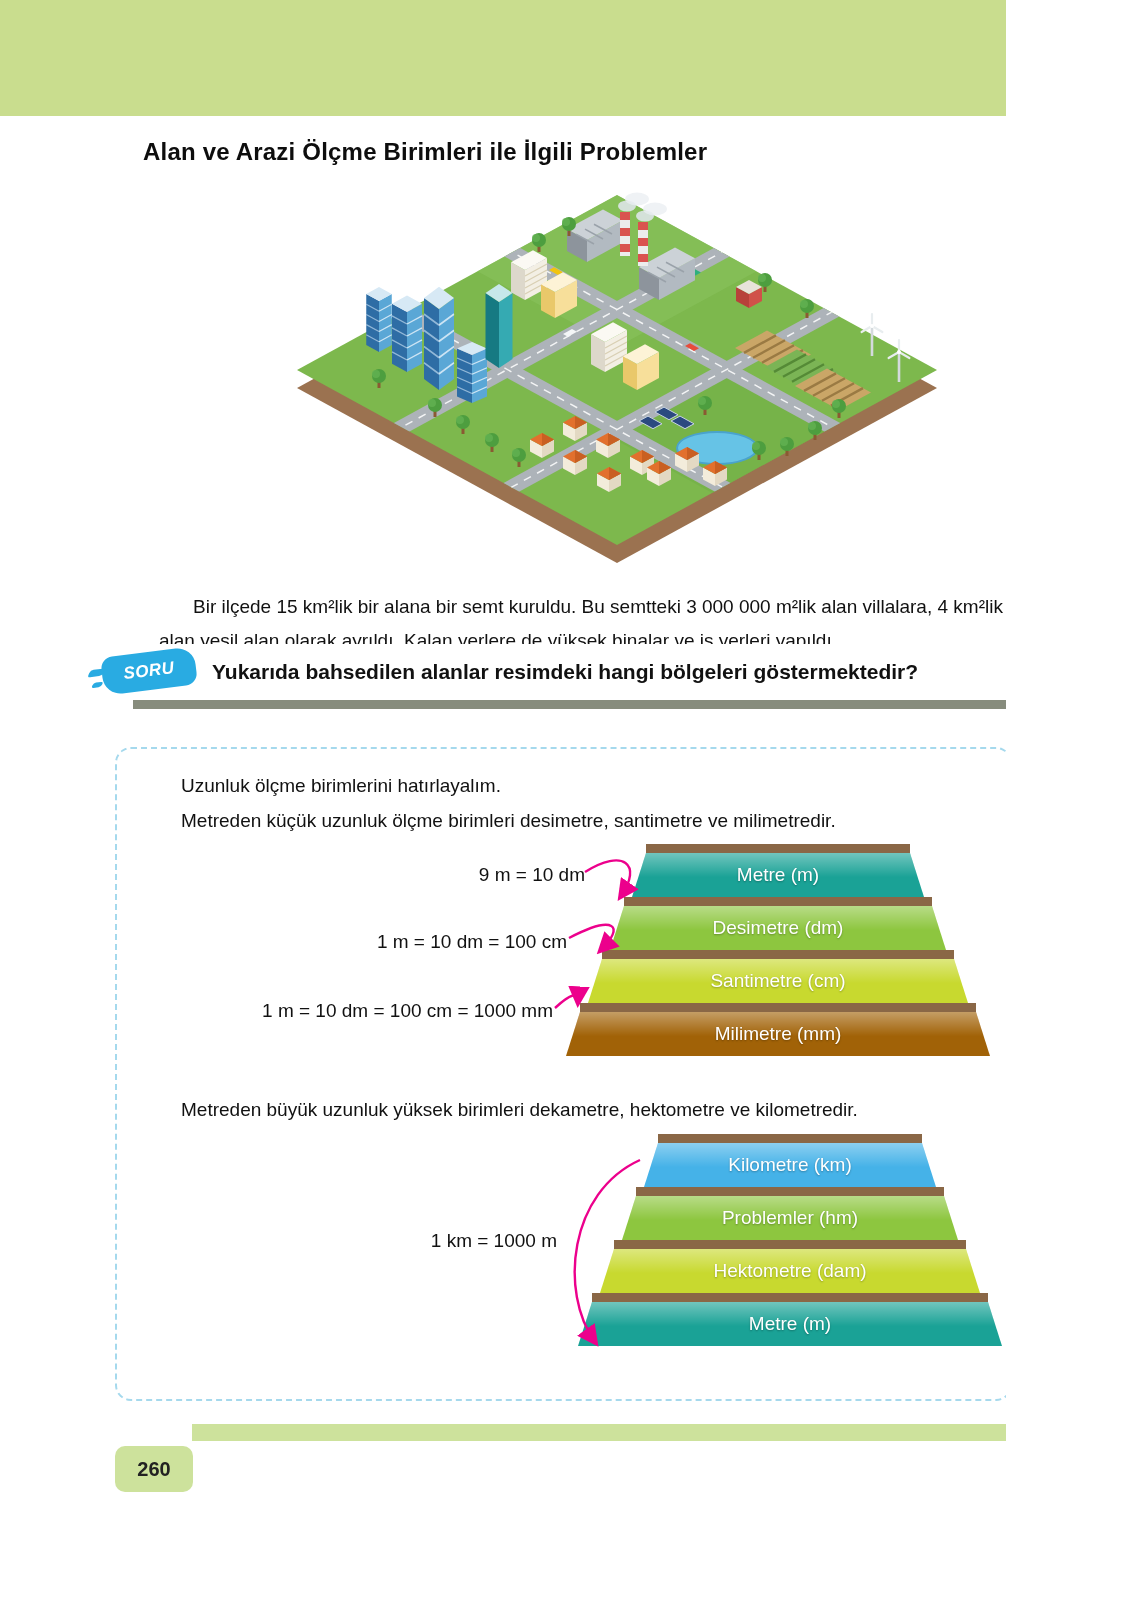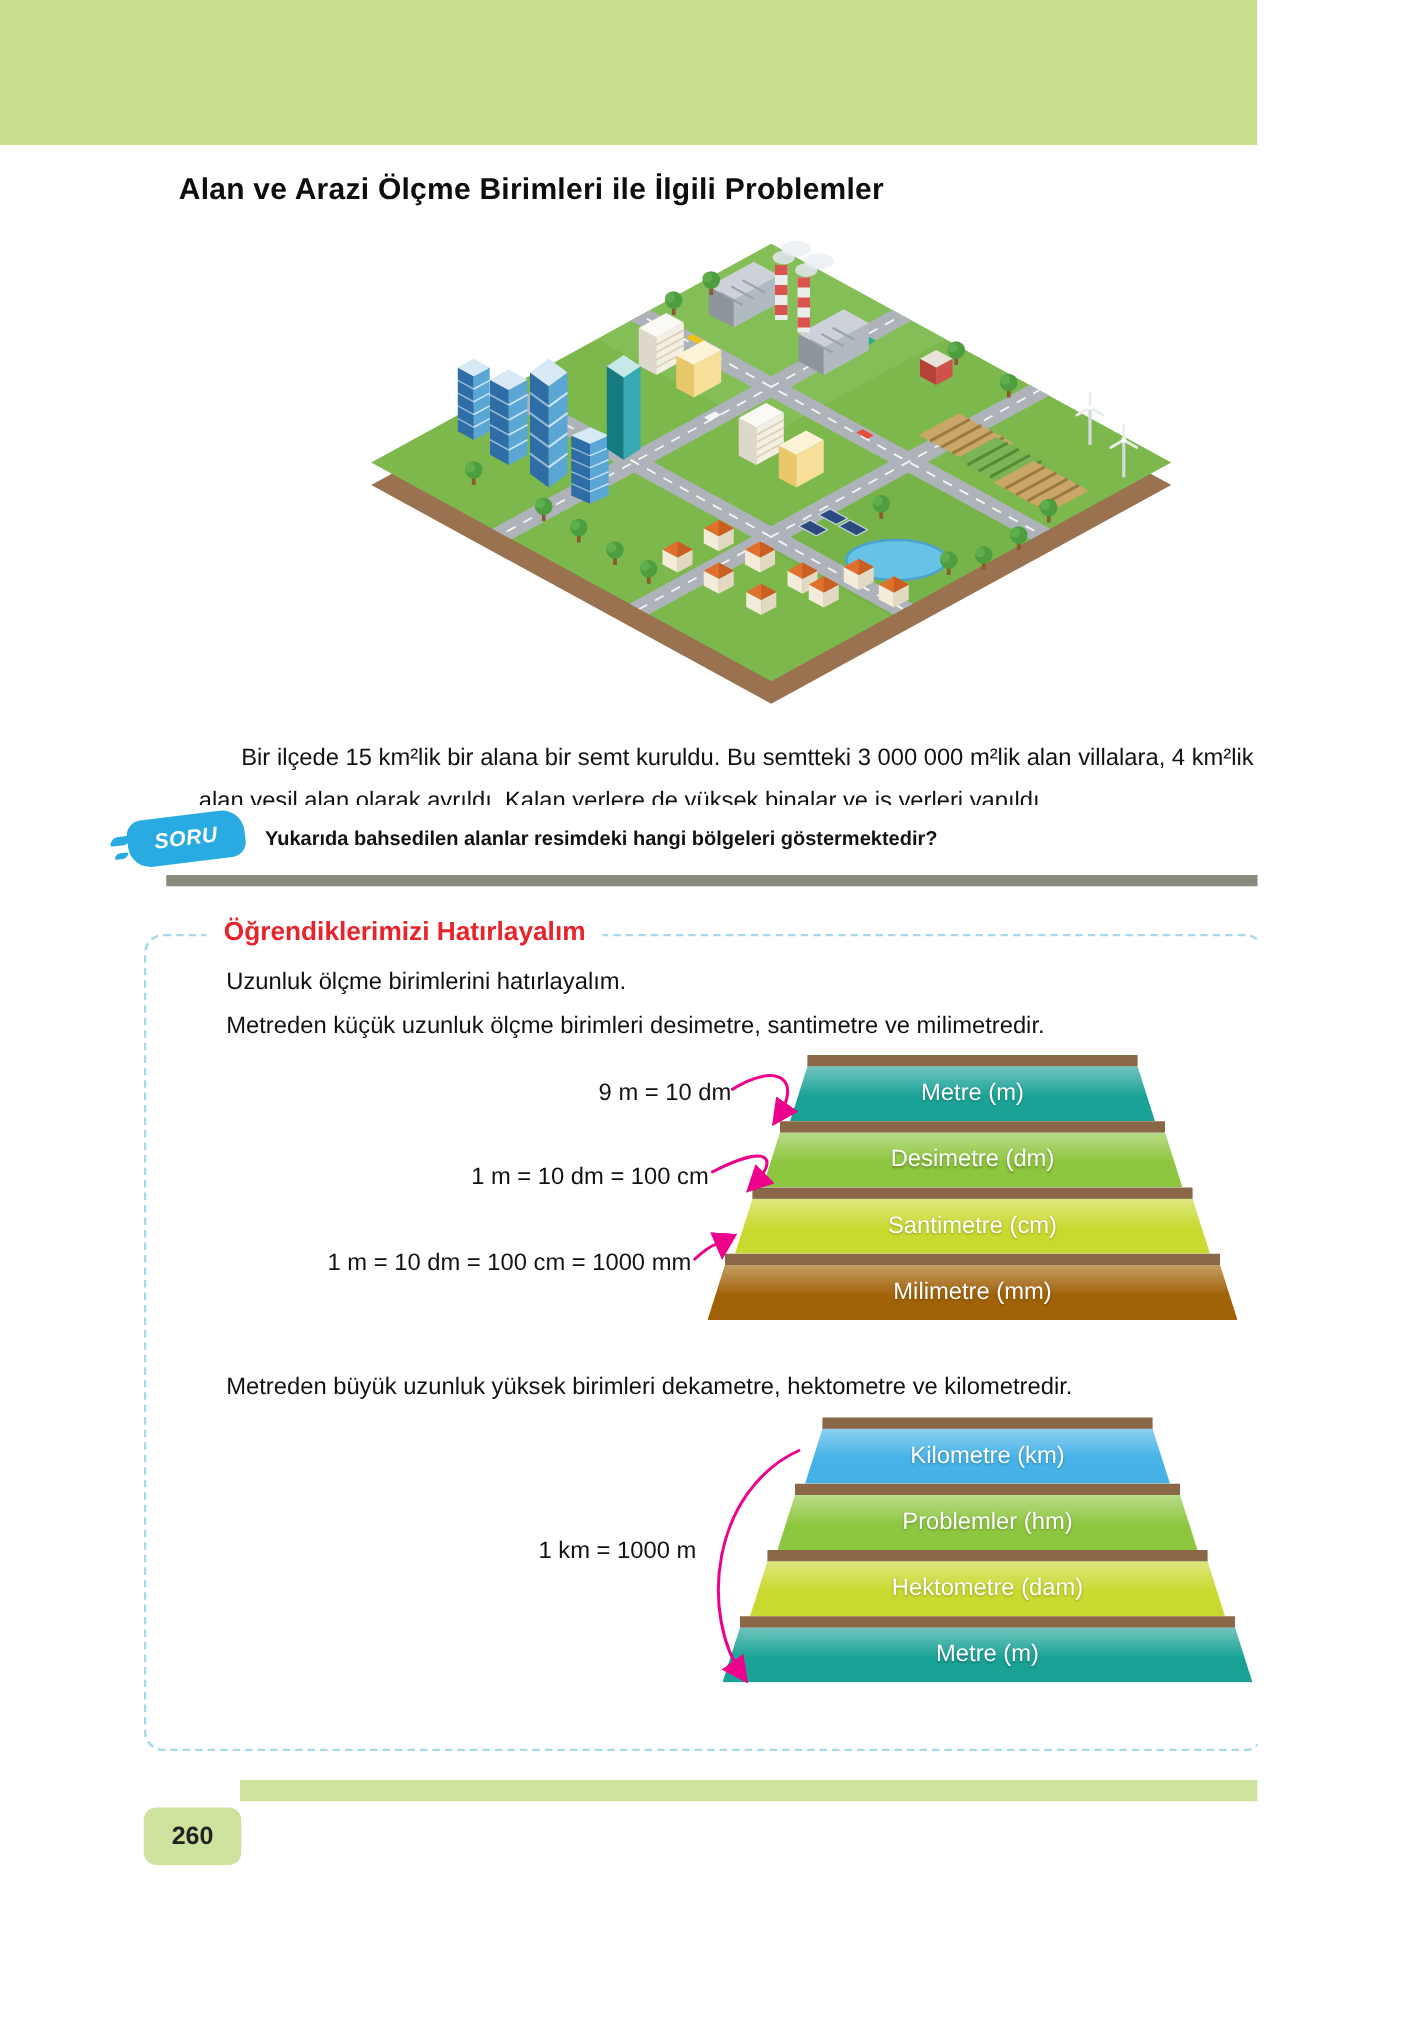--- a/index.html
+++ b/index.html
@@ -18,21 +18,21 @@
 
   .city{position:absolute;top:160px;left:287px;width:660px;height:410px;margin:0;}
 
   .intro{position:absolute;top:574px;left:143px;width:884px;margin:16px;font-size:19px;
          line-height:34px;text-indent:34px;}
 
   
   .soru{position:absolute;top:644px;left:124px;width:884px;height:56px;}
   .soru-box{position:absolute;inset:0;background:#fff;box-shadow:9px 9px 0 #878c7d;
             display:flex;align-items:center;}
-  .soru-box p{margin:0 0 0 88px;font-size:16px;font-weight:bold;}
+  .soru-box p{margin:0 0 0 88px;font-size:21px;font-weight:bold;}
   .soru-badge{position:absolute;left:-22px;top:8px;width:94px;height:38px;background:#29abe2;
               border-radius:12px 18px 12px 18px;transform:rotate(-7deg);z-index:2;
               display:flex;align-items:center;justify-content:center;color:#fff;
               font-style:italic;font-weight:bold;font-size:17px;letter-spacing:.5px;}
   .soru-badge::before{content:"";position:absolute;left:-13px;top:11px;width:15px;height:7px;
               background:#29abe2;transform:skewX(-32deg);border-radius:3px;}
   .soru-badge::after{content:"";position:absolute;left:-11px;bottom:9px;width:10px;height:5px;
               background:#29abe2;transform:skewX(-32deg);border-radius:3px;}
 
   
@@ -269,21 +269,20 @@
   <section class="soru">
     <div class="soru-box">
       <p>Yukarıda bahsedilen alanlar resimdeki hangi bölgeleri göstermektedir?</p>
     </div>
     <span class="soru-badge" style="background: rgb(41, 171, 226);">
       <span>SORU</span>
     </span>
   </section>
 
   <section class="recall">
-    <h2 class="recall-heading">Öğrendiklerimizi Hatırlayalım</h2>
     <p class="body r1">Uzunluk ölçme birimlerini hatırlayalım.</p>
     <p class="body r2">Metreden küçük uzunluk ölçme birimleri desimetre, santimetre ve milimetredir.</p>
 
     <div class="stairs" id="stairs1">
       <div class="tread tr0"></div>
       <div class="face fa0" style="background: rgb(26, 162, 150);">
           <span>Metre (m)</span>
         </div>
       <div class="tread tr1"></div>
       <div class="face fa1" style="background: rgb(141, 198, 63);">

